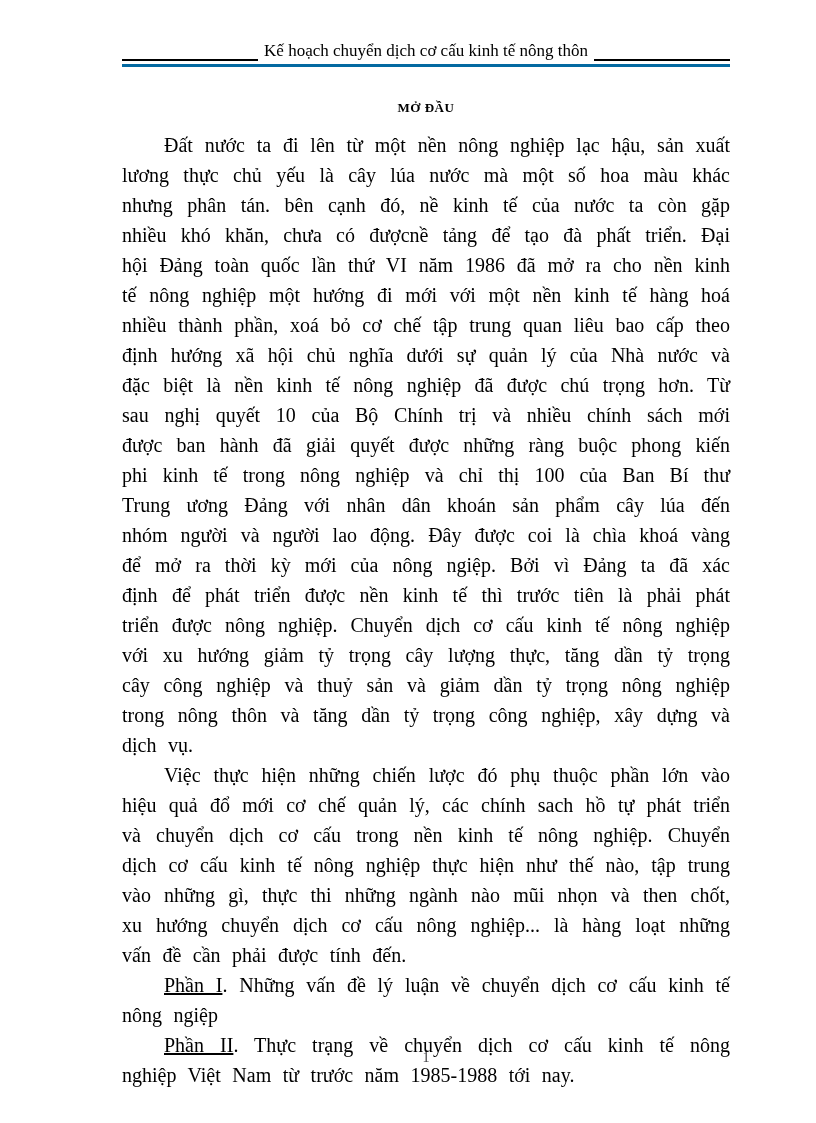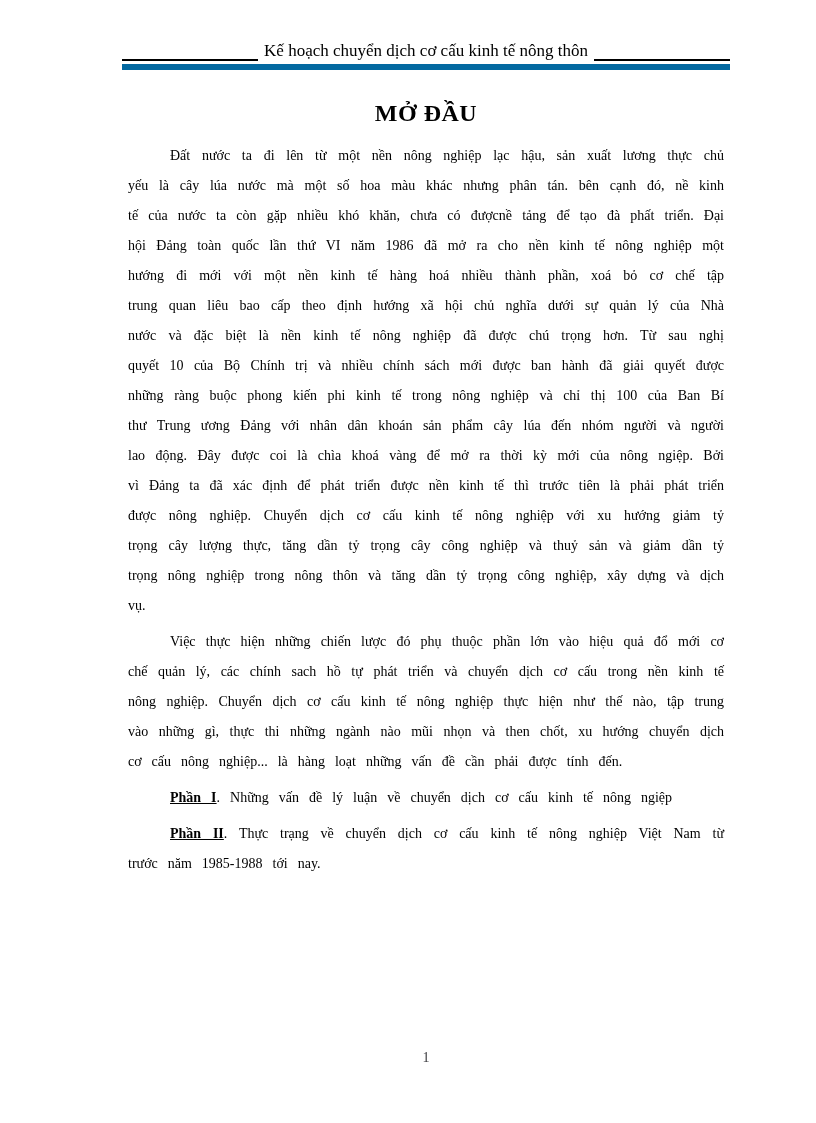--- a/index.html
+++ b/index.html
@@ -17,21 +17,21 @@
     overflow: hidden;
   }
   
   .running-header {
     position: absolute;
     left: 122px;
     top: 40px;
     width: 608px;
     display: flex;
     align-items: flex-end;
-    border-bottom: 6px solid #0369a1;
+    border-bottom: 3px solid #0369a1;
     padding-bottom: 2px;
   }
   .header-rule {
     flex: 1 1 auto;
     height: 0;
     border-bottom: 2px solid #000000;
     margin-bottom: 1px;
   }
   .running-title {
     flex: 0 0 auto;
@@ -42,34 +42,34 @@
   }
   .content {
     position: absolute;
     left: 122px;
     top: 78px;
     width: 608px;
   }
   .doc-heading {
     margin: 22px 0 14px 0;
     text-align: center;
-    font-size: 24px;
+    font-size: 13px;
     font-weight: bold;
     letter-spacing: 0.5px;
   }
   .para {
-    margin: 6px;
+    margin: 0;
     text-align: justify;
     text-indent: 42px;
-    font-size: 14px;
+    font-size: 20px;
     line-height: 30px;
     word-spacing: 6.5px;
   }
   .part-label {
-    font-weight: bold;
+    font-weight: normal;
     text-decoration: underline;
   }
   .page-number {
     position: absolute;
     left: 122px;
     top: 1050px;
     width: 608px;
     text-align: center;
     font-size: 14px;
     color: #3a3a3e;

